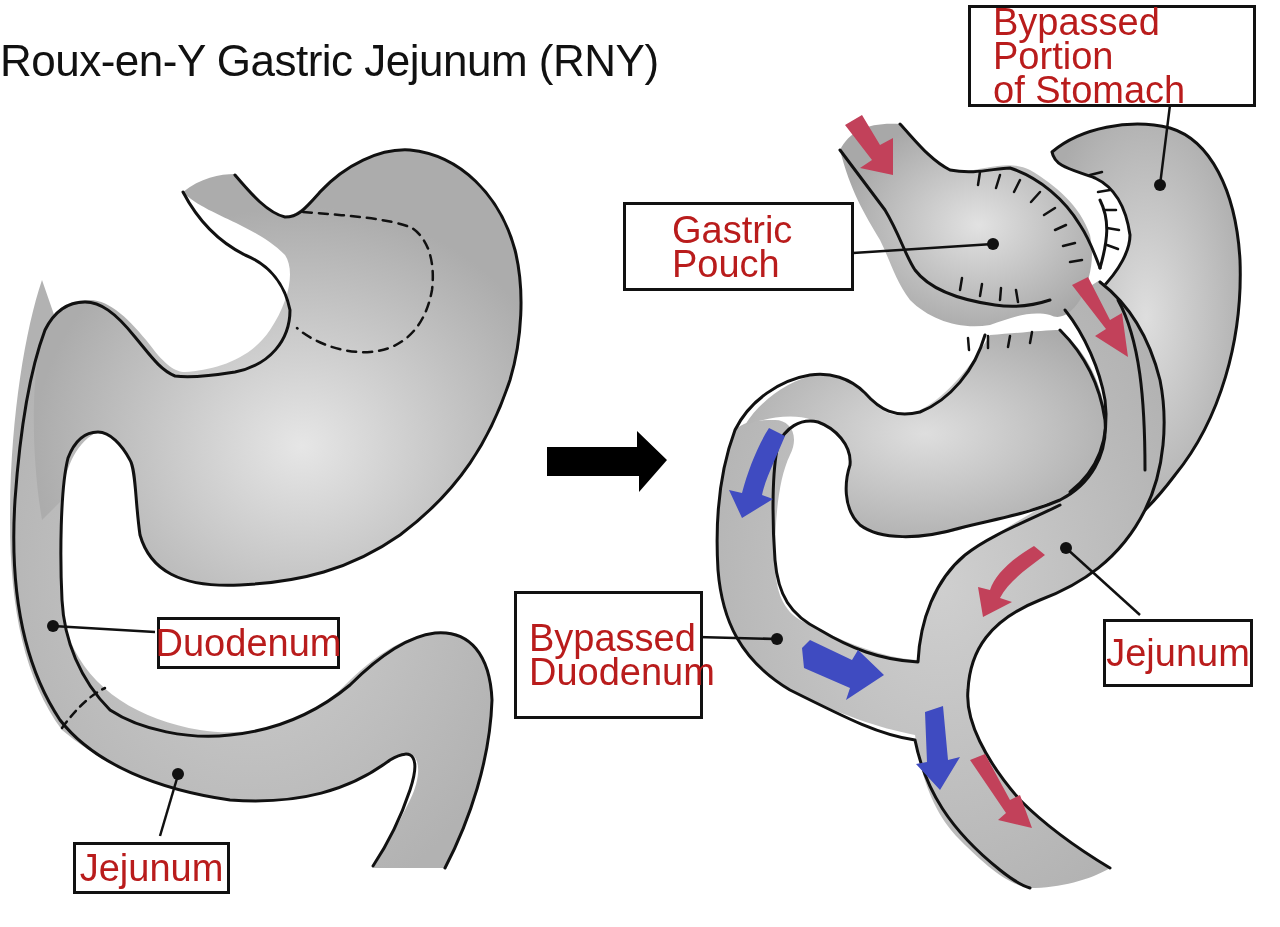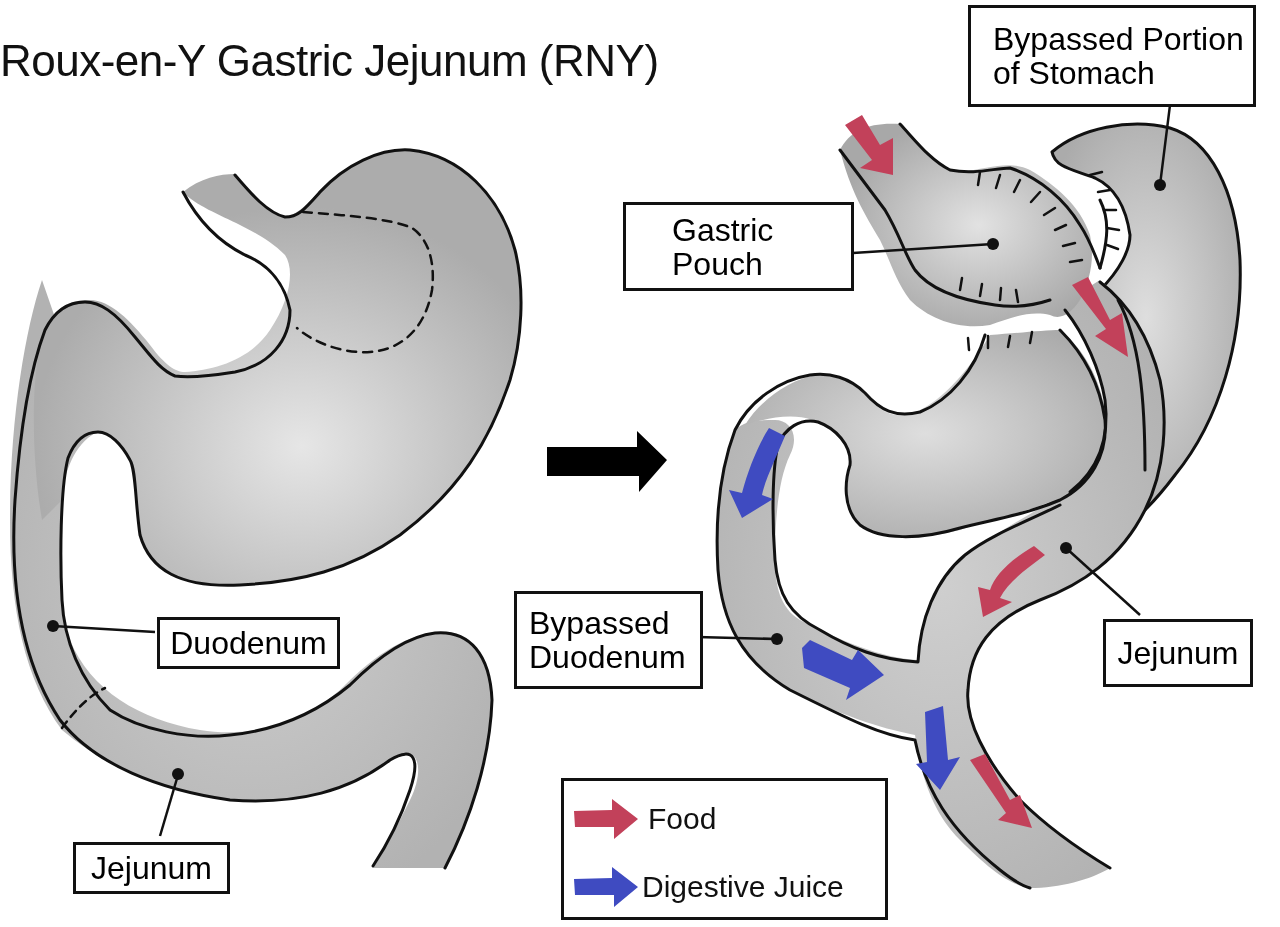--- a/index.html
+++ b/index.html
@@ -2,21 +2,21 @@
 <html><head>
 <meta charset="utf-8">
 <style>
   html, body { margin: 0; padding: 0; background: #ffffff; }
   body { width: 1280px; height: 927px; position: relative; overflow: hidden;
          font-family: "Liberation Sans", "DejaVu Sans", sans-serif; }
   #stage { position: absolute; left: 0; top: 0; width: 1280px; height: 927px; }
   .title { position: absolute; left: 0; top: 36px; font-size: 44px; color: #111;
            letter-spacing: -0.5px; white-space: nowrap; }
   .label-box { position: absolute; border: 3px solid #111; background: #fff;
-               color: #000000; font-size: 32px; line-height: 34px; box-sizing: border-box;
+               color: #b91c1c; font-size: 38px; line-height: 34px; box-sizing: border-box;
                display: flex; align-items: center; justify-content: center; text-align: left; }
   .label-box .txt { white-space: pre-line; }
   .legend { position: absolute; left: 561px; top: 778px; width: 327px; height: 142px;
             border: 3px solid #111; box-sizing: border-box; background: #fff; }
   .legend-row { position: absolute; left: 8px; display: flex; align-items: center; }
   .legend-row .lt { font-size: 30px; color: #111; margin-left: 6px; white-space: nowrap; }
 </style>
 </head>
 <body>
 
@@ -177,36 +177,22 @@
   <div class="label-box" style="left:73px;top:842px;width:157px;height:52px;">
     <span class="txt">Jejunum</span>
   </div>
   <div class="label-box" style="left:968px;top:5px;width:288px;height:102px;justify-content:flex-start;padding-left:22px;">
     <span class="txt">Bypassed Portion
 of Stomach</span>
   </div>
   <div class="label-box" style="left:623px;top:202px;width:231px;height:89px;padding-left:46px;">
     <span class="txt">Gastric Pouch</span>
   </div>
-  <div class="label-box" style="left:514px;top:591px;width:189px;height:98px;justify-content:flex-start;padding-left:12px;">
+  <div class="label-box" style="left:514px;top:591px;width:189px;height:128px;justify-content:flex-start;padding-left:12px;">
     <span class="txt">Bypassed
 Duodenum</span>
   </div>
   <div class="label-box" style="left:1103px;top:619px;width:150px;height:68px;">
     <span class="txt">Jejunum</span>
   </div>
 
-  <div class="legend">
-    <div class="legend-row" style="top:16px;">
-      <svg width="70" height="44">
-        <path id="legFood" d="M 2 14 L 40 13 L 40 2 L 66 22 L 42 42 L 42 30 L 3 30 Z" fill="#c2415a"></path>
-      </svg>
-      <span class="lt">Food</span>
-    </div>
-    <div class="legend-row" style="top:84px;">
-      <svg width="70" height="44">
-        <path id="legJuice" d="M 2 14 L 40 13 L 40 2 L 66 22 L 42 42 L 42 30 L 3 30 Z" fill="#3f4bc1"></path>
-      </svg>
-      <span class="lt" style="margin-left:0">Digestive Juice</span>
-    </div>
-  </div>
 
 </div>
 
 </body></html>

